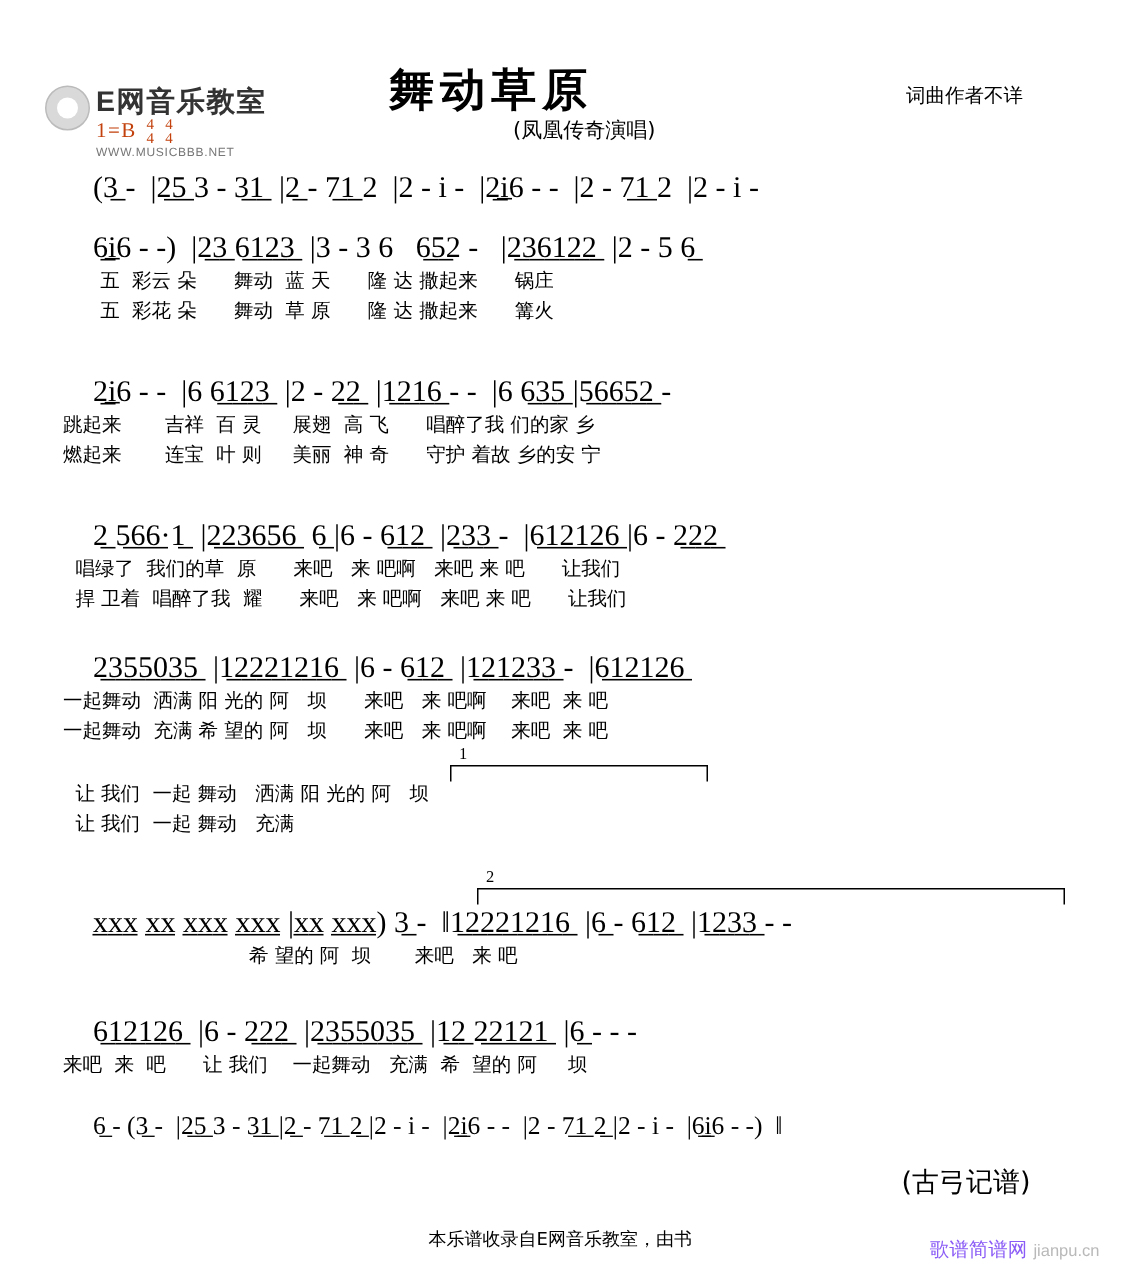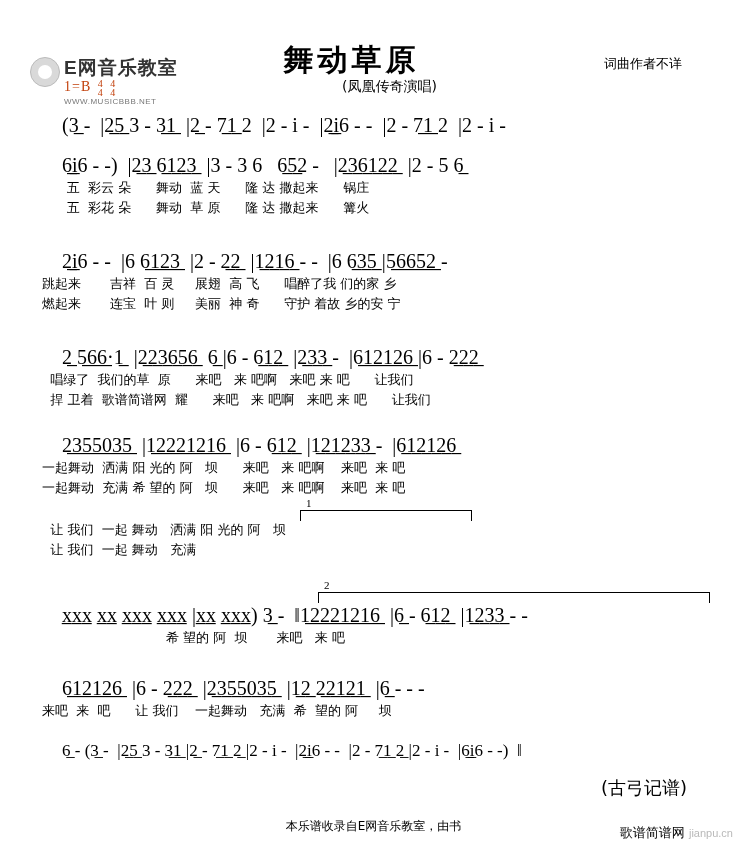--- a/index.html
+++ b/index.html
@@ -35,21 +35,20 @@
   .logo-url{
     position:absolute;left:34px;top:44px;font-size:8px;color:#777;
     font-family:"Liberation Sans",sans-serif;letter-spacing:0.5px;
   }
 
   
   .title{
     position:absolute;top:40px;left:0;width:655px;text-align:center;
     font-size:30px;font-weight:bold;font-family:"DejaVu Sans",sans-serif;
     letter-spacing:4px;
-    margin-left:24px;
   }
   .subtitle{
     position:absolute;top:78px;left:0;width:747px;text-align:center;
     font-size:14px;font-family:"DejaVu Sans",sans-serif;margin-left:16px;
   }
   .author{
     position:absolute;top:55px;right:65px;font-size:13px;
     font-family:"DejaVu Sans",sans-serif;
   }
 
@@ -76,21 +75,21 @@
     font-family:"DejaVu Sans",sans-serif;
   }
   .footer{
     position:absolute;left:0;top:818px;width:747px;text-align:center;
     font-size:12px;font-family:"DejaVu Sans",sans-serif;
   }
   .watermark{
     position:absolute;right:14px;top:824px;font-size:13px;color:#9a9a9a;
     font-family:"DejaVu Sans",sans-serif;
   }
-  .watermark .cn{color:#000000;margin-top:31px;}
+  .watermark .cn{color:#8b5cf6;margin-top:31px;}
   .watermark .en{color:#b9b9b9;font-family:"Liberation Sans",sans-serif;font-size:11px;}
 
   
   .bracket{
     position:absolute;border-top:1px solid #000;border-left:1px solid #000;
     border-right:1px solid #000;height:10px;
   }
   .bracket span{
     position:absolute;left:3px;top:-14px;font-size:11px;
     font-family:"Liberation Serif",serif;background:#fff;padding:0 2px;
@@ -134,21 +133,21 @@
 
   <div class="staff" style="top:248px;">
     <div class="notes">2̲i̲6 - -  |6 6̲1̲2̲3̲  |2 - 2̲2̲  |1̲2̲1̲6̲ - -  |6 6̲3̲5̲ |5̲6̲6̲5̲2̲ -</div>
     <div class="lyric">跳起来       吉祥  百 灵     展翅  高 飞      唱醉了我 们的家 乡</div>
     <div class="lyric">燃起来       连宝  叶 则     美丽  神 奇      守护 着故 乡的安 宁</div>
   </div>
 
   <div class="staff" style="top:344px;">
     <div class="notes">2̲ 5̲6̲6̲·1̲  |2̲2̲3̲6̲5̲6̲  6̲ |6 - 6̲1̲2̲  |2̲3̲3̲ -  |6̲1̲2̲1̲2̲6̲ |6 - 2̲2̲2̲</div>
     <div class="lyric">  唱绿了  我们的草  原      来吧   来 吧啊   来吧 来 吧      让我们</div>
-    <div class="lyric">  捍 卫着  歌谱简谱网  耀      来吧   来 吧啊   来吧 来 吧      让我们</div>
+    <div class="lyric">  捍 卫着  唱醉了我  耀      来吧   来 吧啊   来吧 来 吧      让我们</div>
   </div>
 
   <div class="staff" style="top:432px;">
     <div class="notes">2̲3̲5̲5̲0̲3̲5̲  |1̲2̲2̲2̲1̲2̲1̲6̲  |6 - 6̲1̲2̲  |1̲2̲1̲2̲3̲3̲ -  |6̲1̲2̲1̲2̲6̲</div>
     <div class="lyric">一起舞动  洒满 阳 光的 阿   坝      来吧   来 吧啊    来吧  来 吧</div>
     <div class="lyric">一起舞动  充满 希 望的 阿   坝      来吧   来 吧啊    来吧  来 吧</div>
   </div>
 
   <div class="staff" style="top:520px;">
     <div class="bracket" style="left:258px;top:-10px;width:170px;">

